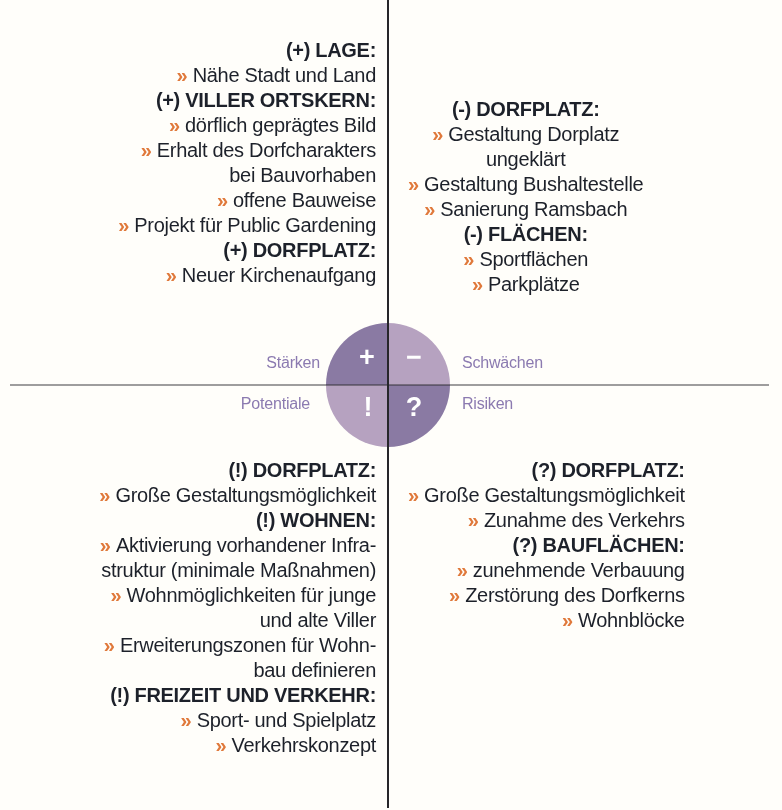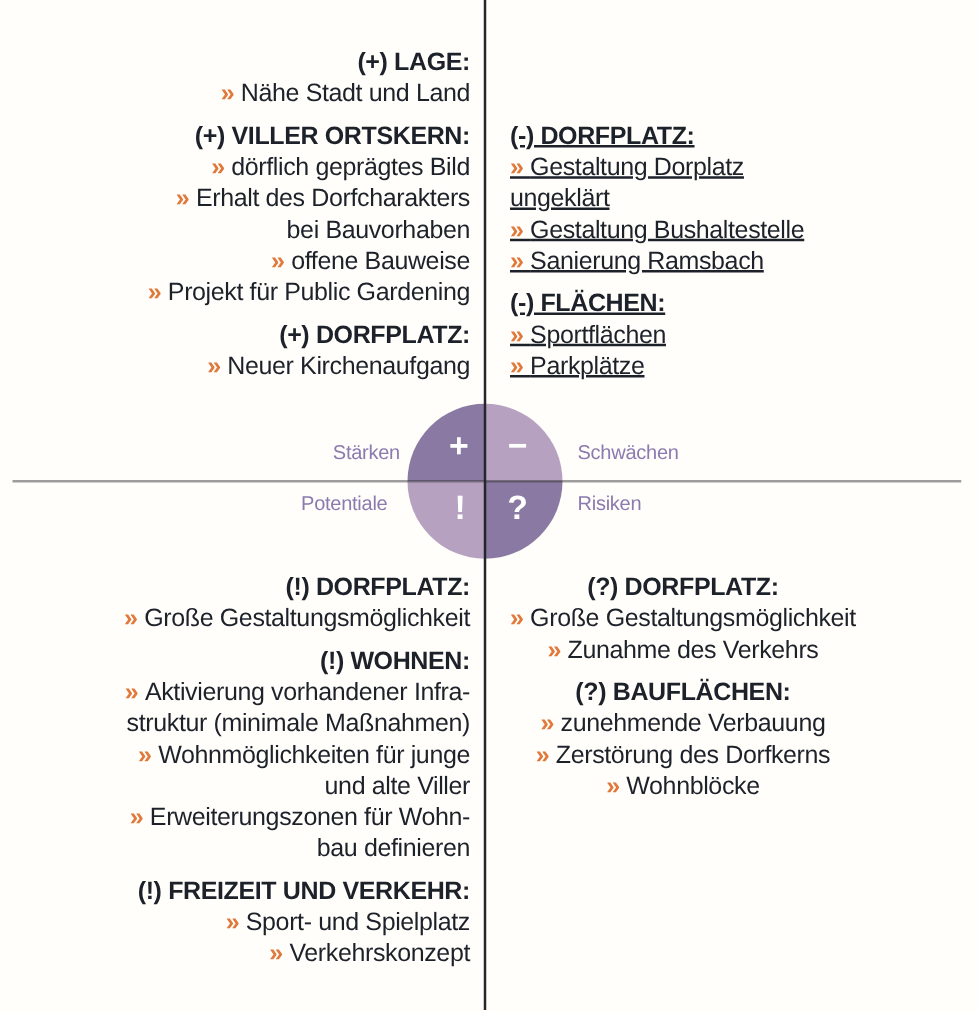--- a/index.html
+++ b/index.html
@@ -46,24 +46,24 @@
   .sym-plus{left:367px;top:357px;}
   .sym-minus{left:414px;top:357px;}
   .sym-excl{left:368px;top:407px;}
   .sym-quest{left:414px;top:407px;}
   
   .quad{
     position:absolute;z-index:2;
     font-size:20px;letter-spacing:-0.3px;line-height:25px;
   }
   .q-tl{right:406px;top:38px;text-align:right;}
-  .q-tr{left:408px;top:97px;text-align:left;text-decoration:underline;}
+  .q-tr{left:408px;top:97px;text-align:center;}
   .q-bl{right:406px;top:458px;text-align:right;}
-  .q-br{left:408px;top:458px;text-align:center;}
-  .quad .heading{font-weight:bold;margin-top:9px;white-space:nowrap;}
+  .q-br{left:408px;top:458px;text-align:right;}
+  .quad .heading{font-weight:bold;white-space:nowrap;}
   .quad .heading:first-child{margin-top:0;}
   .quad .line{white-space:nowrap;}
   .chev{color:var(--accent_orange);font-weight:bold;}
   
   .center-label{
     position:absolute;z-index:2;
     font-size:16px;line-height:25px;color:var(--label_purple);
     white-space:nowrap;letter-spacing:-0.2px;
   }
   .lbl-strengths{right:462px;top:350px;text-align:right;}

